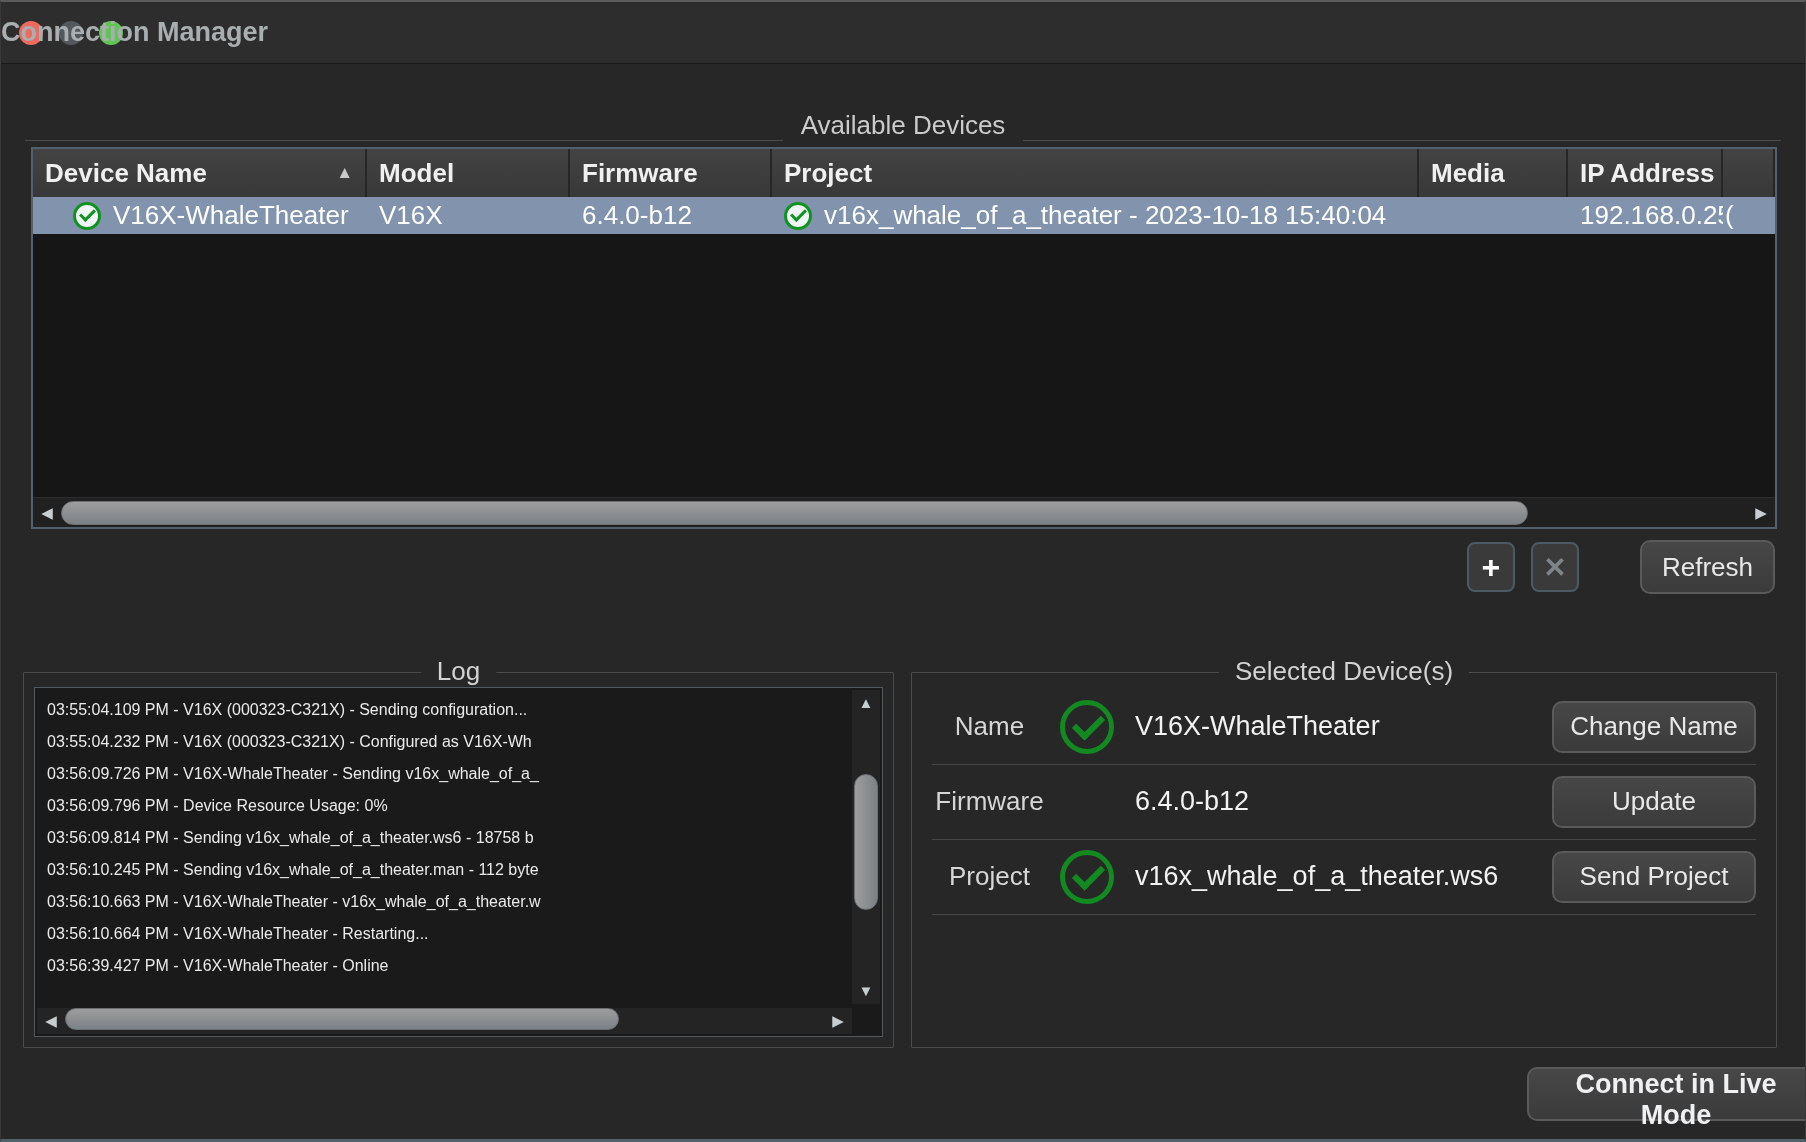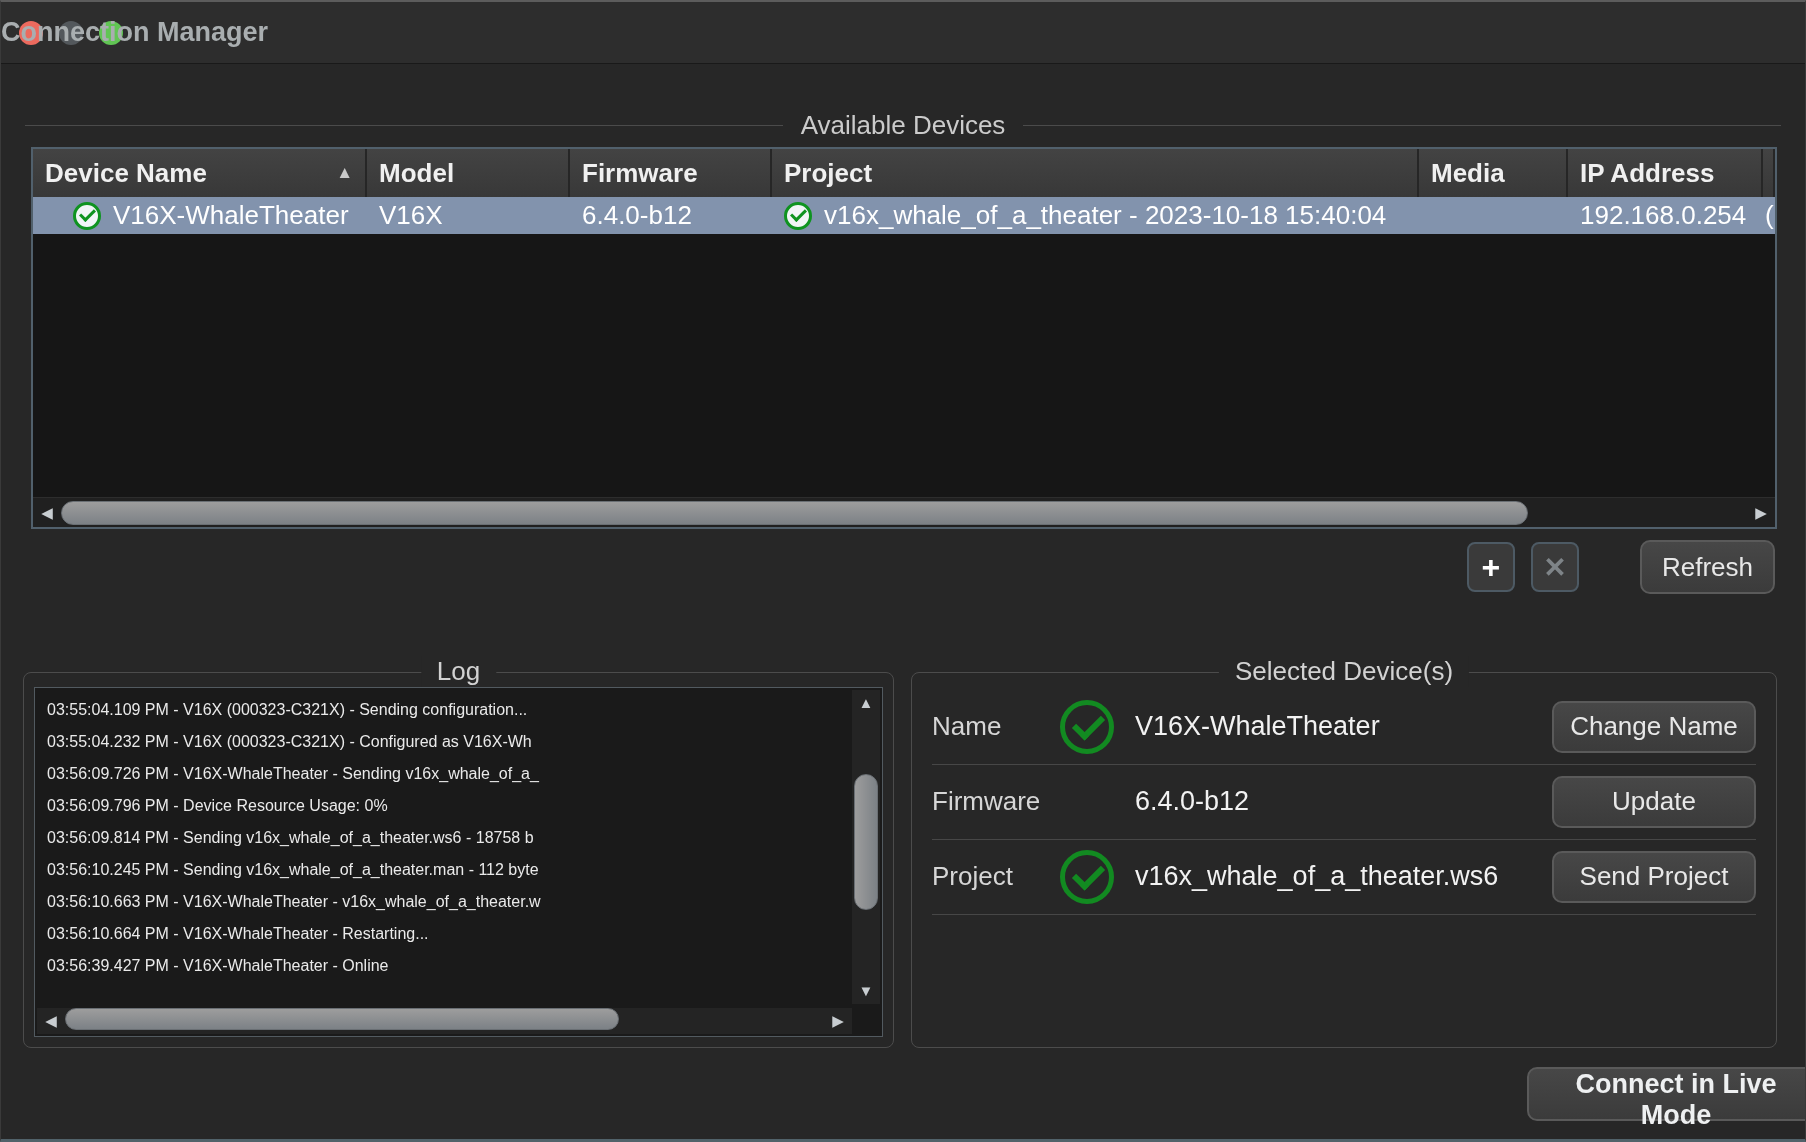--- a/index.html
+++ b/index.html
@@ -13,32 +13,32 @@
   
   .titlebar{position:absolute;left:0;top:0;width:100%;height:62px;background:#2d2d2d;border-bottom:1px solid #191919;}
   .title{position:absolute;left:0;right:0;top:0;height:62px;line-height:60px;
     font-weight:bold;font-size:27px;color:#a9aeb0;}
   .lights{position:absolute;left:18px;top:19px;display:flex;gap:16px;}
   .light{width:24px;height:24px;border-radius:50%;}
   .light.red{background:#ec6a5e;}
   .light.gray{background:#53585c;}
   .light.green{background:#61c554;}
   
-  .legend-standalone{position:absolute;left:24px;right:24px;top:108px;display:flex;align-items:center;gap:18px;}
+  .legend-standalone{position:absolute;left:24px;right:24px;top:108px;display:flex;align-items:flex-end;gap:18px;}
   .legend-line{flex:1;height:1px;background:#4b4b4b;}
   .legend-text{font-size:26px;color:#cbcbcb;white-space:nowrap;}
   
   .device-table{position:absolute;left:30px;top:145px;width:1746px;height:382px;
     border:2px solid #51606c;background:#161616;display:flex;flex-direction:column;}
   .thead{height:48px;display:flex;flex:none;}
   .th{display:flex;align-items:center;padding:11px 12px;font-weight:bold;font-size:26px;color:#f0f0f0;
     background:linear-gradient(#434343,#383838);border-right:2px solid #262626;white-space:nowrap;overflow:hidden;}
   .trow{height:37px;flex:none;display:flex;background:#8293ad;color:#ffffff;font-size:26px;}
   .td{display:flex;align-items:center;padding:0 12px;white-space:nowrap;overflow:hidden;}
-  .c0{width:334px;}.c1{width:203px;}.c2{width:202px;}.c3{width:647px;}.c4{width:149px;}.c5{width:195px;}
+  .c0{width:334px;}.c1{width:203px;}.c2{width:202px;}.c3{width:647px;}.c4{width:149px;}.c5{width:155px;}
   .c6{flex:1;padding:0 2px;}
   .td.c0{padding-left:40px;gap:12px;}
   .td.c3{gap:12px;}
   .sort-arrow{margin-left:auto;font-size:17px;color:#c9c9c9;}
   .table-empty{flex:1;background:#161616;}
   
   .hscroll{height:30px;flex:none;display:flex;align-items:center;background:#202020;border-top:1px solid #2d2d2d;}
   .sb-arrow{width:28px;flex:none;text-align:center;color:#c8cdd1;font-size:15px;line-height:30px;}
   .sb-track{flex:1;position:relative;height:28px;}
   .sb-thumb{position:absolute;top:2px;height:24px;border-radius:13px;
@@ -49,37 +49,37 @@
   .vscroll .sb-thumb{left:2px;right:2px;top:22%;height:52%;width:auto;
     background:linear-gradient(90deg,#9d9d9d,#7c8186);}
   
   .table-actions{position:absolute;top:538px;right:30px;display:flex;align-items:center;gap:16px;}
   .sq-btn{width:48px;height:50px;border-radius:8px;background:#3a3a3a;border:2px solid #4d5a64;
     display:flex;align-items:center;justify-content:center;font-size:32px;font-weight:bold;color:#ffffff;padding:0;}
   .sq-btn.disabled{color:#7e8488;font-size:28px;}
   .btn{background:linear-gradient(#474747,#3b3b3b);border:2px solid #5a5a5a;border-radius:10px;
     color:#e8e8e8;font-size:26px;font-family:"Liberation Sans",sans-serif;padding:0 20px;height:54px;margin-left:45px;}
   
-  .groupbox{position:absolute;border:1px solid #4c4c4c;border-radius:8px;}
+  .groupbox{position:absolute;border:1px solid #4c4c4c;border-radius:1px;}
   .gb-legend{position:absolute;top:-17px;left:50%;transform:translateX(-50%);
     background:#272727;padding:0 16px;font-size:26px;color:#d2d2d2;white-space:nowrap;}
   .log-box{left:22px;top:670px;width:871px;height:376px;}
   .log-area{position:absolute;left:10px;top:14px;right:10px;bottom:10px;background:#1a1a1a;border:1px solid #525a60;}
   .log-lines{position:absolute;left:0;top:2px;right:30px;bottom:30px;overflow:hidden;padding:4px 0 0 12px;}
   .log-line{font-size:16px;line-height:32px;color:#eaeaea;white-space:nowrap;}
   .log-hscroll{position:absolute;left:2px;right:30px;bottom:2px;height:26px;display:flex;align-items:center;background:#242424;}
   .log-hscroll .sb-arrow{line-height:26px;}
   .log-hscroll .sb-thumb{top:1px;height:22px;border-radius:11px;}
   
   .sel-box{left:910px;top:670px;width:866px;height:376px;}
   .sel-row{position:absolute;left:20px;right:20px;height:75px;display:flex;align-items:center;}
   .sel-row.r0{top:16px;}.sel-row.r1{top:91px;}.sel-row.r2{top:166px;}
   .sep{position:absolute;left:20px;right:20px;height:1px;background:#474747;}
   .sep.s0{top:91px;}.sep.s1{top:166px;}.sep.s2{top:241px;}
-  .sel-label{width:115px;font-size:26px;color:#d6d6d6;flex:none;}
+  .sel-label{width:115px;font-size:26px;color:#d6d6d6;flex:none;text-align:center;}
   .check-slot{width:80px;flex:none;display:flex;justify-content:center;align-items:center;}
   .sel-value{margin-left:8px;font-size:27px;color:#f2f2f2;white-space:nowrap;overflow:hidden;}
   .sel-row .btn{margin-left:auto;width:204px;height:52px;padding:0;flex:none;}
   
   .check{position:relative;border-radius:50%;display:inline-block;flex:none;}
   .check.sm{width:28px;height:28px;border:3px solid #0f9320;background:#f2f5f7;}
   .check.sm::after{content:"";position:absolute;left:4px;top:4px;width:12px;height:6px;
     border-left:3px solid #0f9320;border-bottom:3px solid #0f9320;transform:rotate(-45deg);}
   .check.lg{width:54px;height:54px;border:5px solid #128a21;}
   .check.lg::after{content:"";position:absolute;left:9px;top:10px;width:23px;height:12px;

